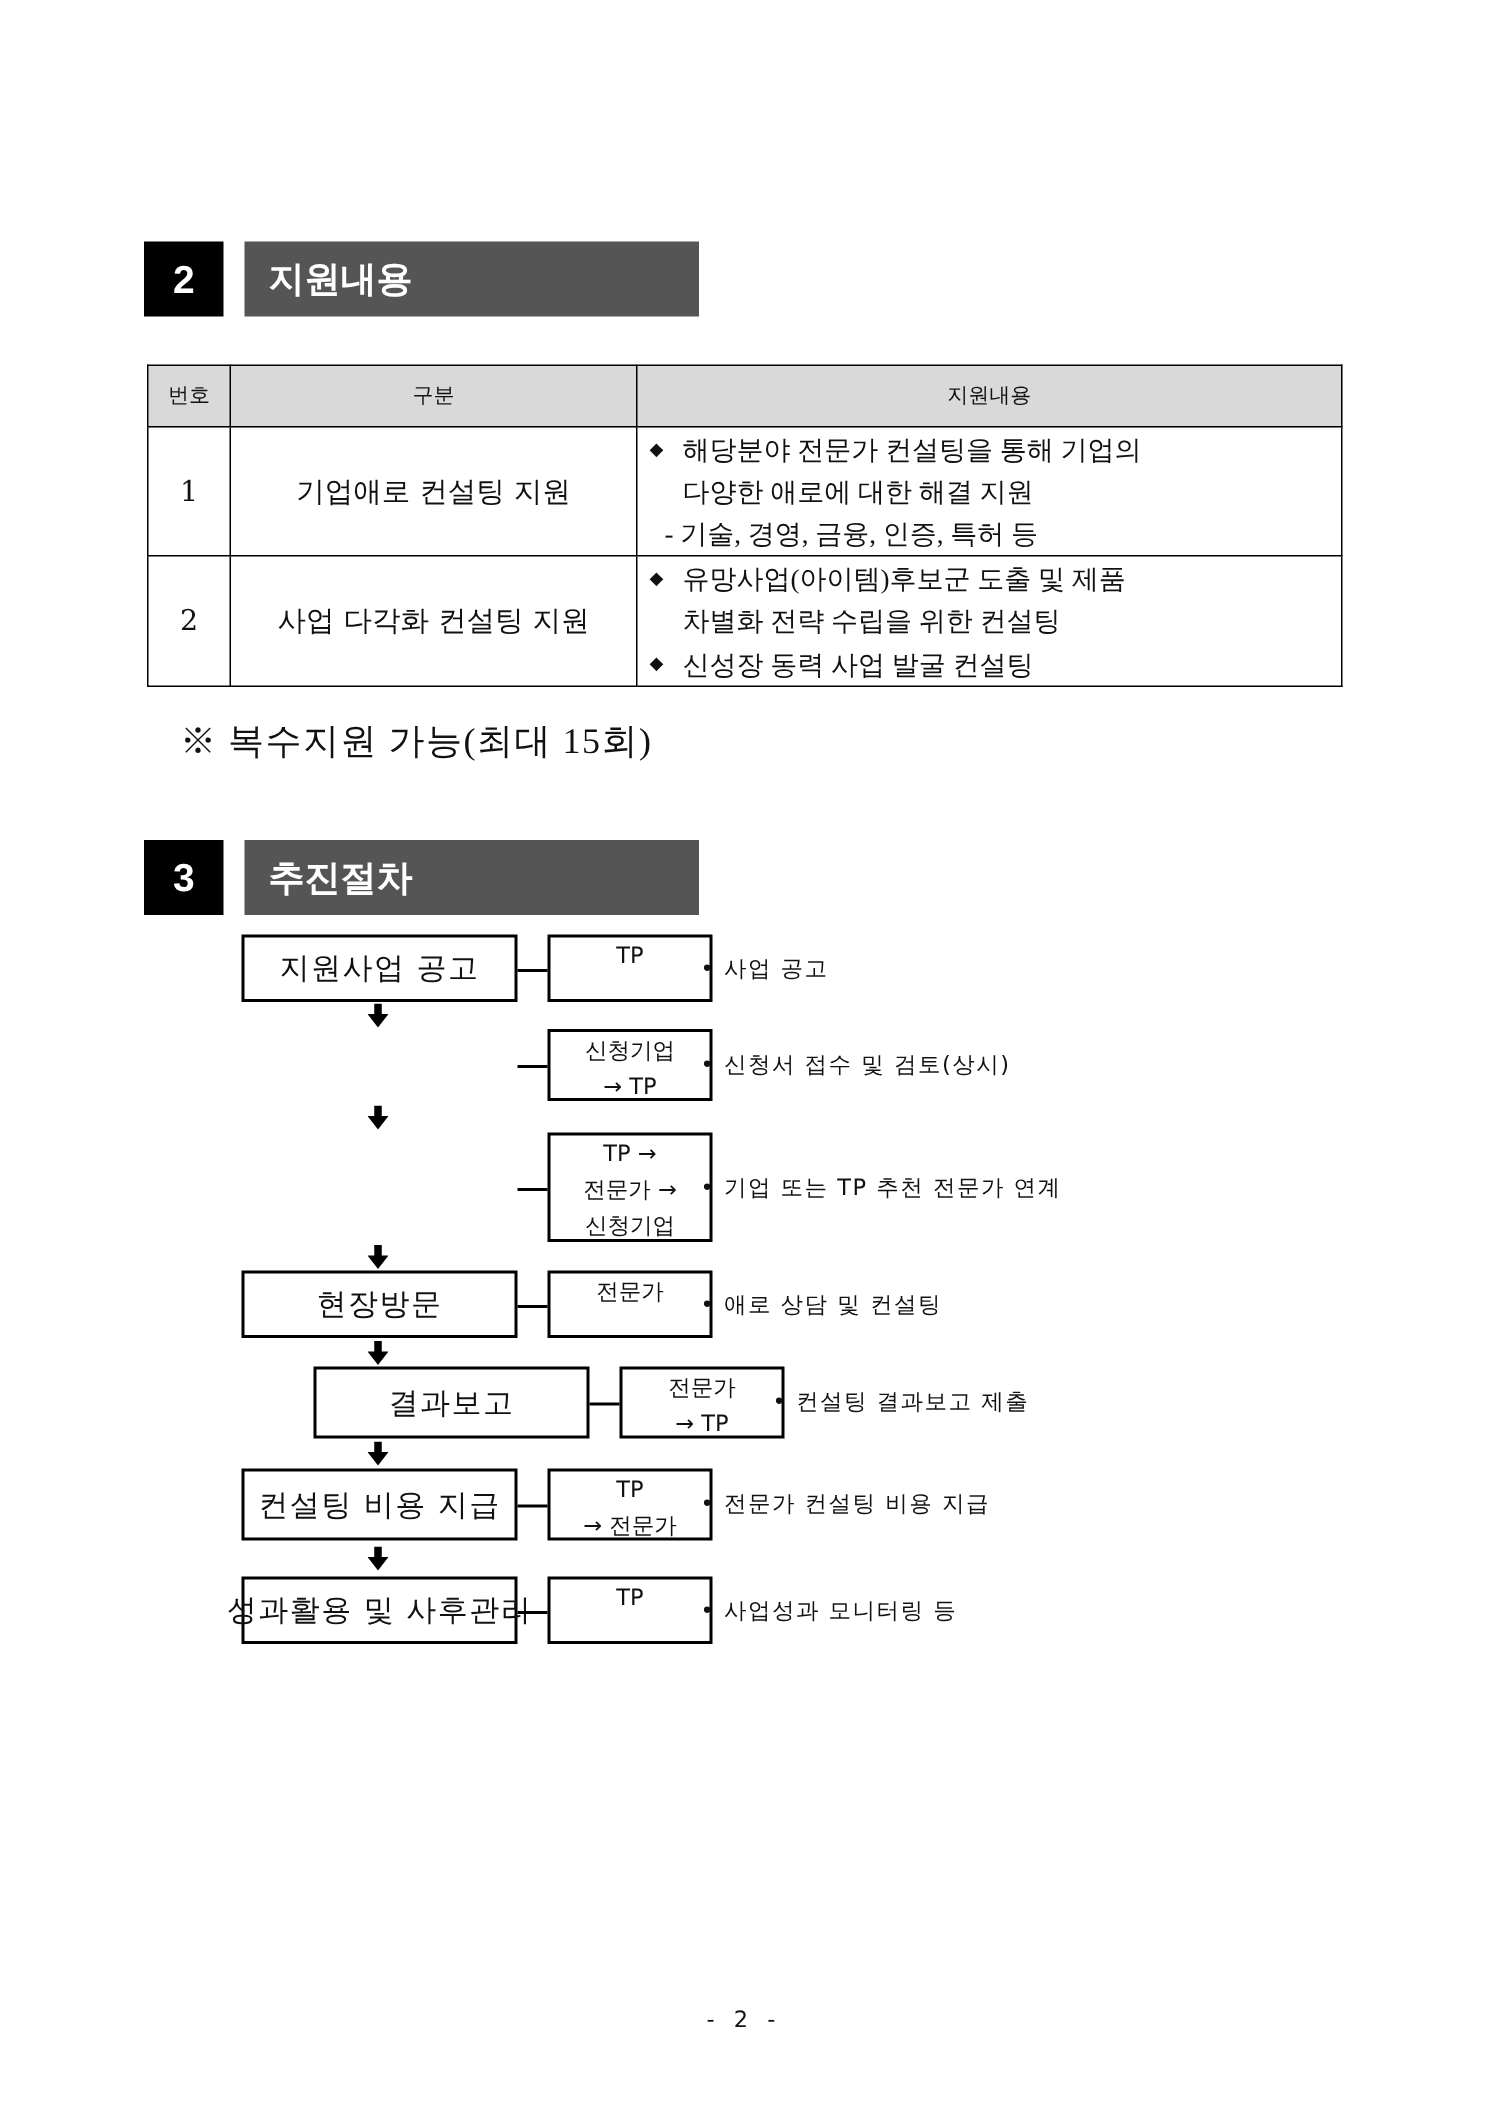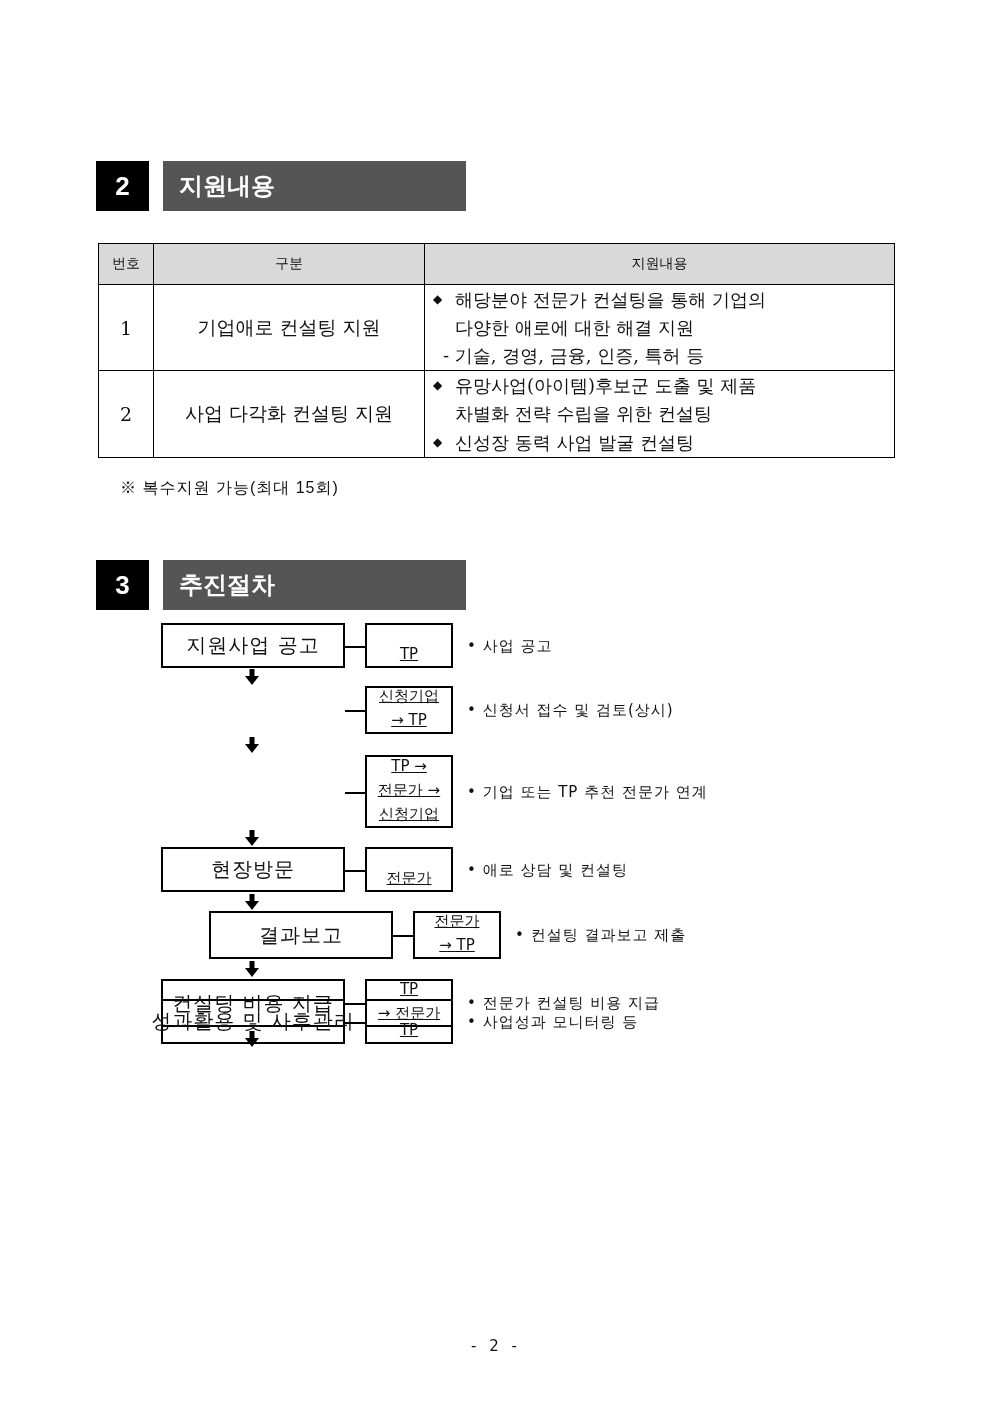--- a/index.html
+++ b/index.html
@@ -12,35 +12,35 @@
   .sec-title { position: absolute; left: 67px; top: 0; width: 303px; height: 50px; background: #555555;
                color: #fff; font-family: "DejaVu Sans", sans-serif; font-weight: bold; font-size: 24px;
                display: flex; align-items: center; padding-left: 16px; box-sizing: border-box; }
 
   table.support { position: absolute; left: 98px; top: 243px; width: 797px; border-collapse: collapse;
                   font-family: "DejaVu Serif", serif; }
   table.support td, table.support th { border: 1px solid #000; padding: 0; }
   table.support th { background: #d9d9d9; font-weight: normal; font-size: 14px; height: 40px; font-family: "DejaVu Sans", sans-serif; }
   table.support td.num { text-align: center; font-size: 19px; width: 54px; }
   table.support td.cat { text-align: center; font-size: 19px; width: 270px; }
-  table.support td.content { font-size: 18px; line-height: 28px; padding: 0 6px 0 8px; }
+  table.support td.content { font-size: 18px; line-height: 28px; padding: 0 6px 0 8px; font-family: Liberation Serif, serif; }
   .bl { display: block; padding-left: 22px; text-indent: -22px; white-space: nowrap; }
   .bl .mark { display: inline-block; width: 22px; text-indent: 0; font-size: 12px; vertical-align: 3px; }
   .dash { display: block; padding-left: 10px; white-space: nowrap; }
   tr.r1 td { height: 83px; }
   tr.r2 td { height: 84px; }
 
-  .note { position: absolute; left: 120px; top: 478px; font-size: 16px; font-family: Liberation Sans, sans-serif; letter-spacing: 1px; }
+  .note { position: absolute; left: 120px; top: 478px; font-size: 24px; font-family: Liberation Serif, serif; letter-spacing: 1px; }
 
   .step { position: absolute; left: 161px; width: 296px; }
   .mainbox { position: absolute; left: 0; top: 0; width: 184px; height: 100%; border: 2px solid #000; box-sizing: border-box;
              display: flex; align-items: center; justify-content: center; font-size: 20px; white-space: nowrap; letter-spacing: 1px; }
   .conn { position: absolute; left: 184px; width: 20px; top: 50%; border-top: 2px solid #000; }
-  .sidebox { position: absolute; left: 204px; top: 0; width: 88px; height: 100%; border: 2px solid #000; box-sizing: border-box;
-             display: flex; flex-direction: column; align-items: center; justify-content: flex-end; font-size: 15px; line-height: 24px; text-align: center; white-space: nowrap; text-decoration: underline; }
+  .sidebox { position: absolute; left: 204px; top: 0; width: 110px; height: 100%; border: 2px solid #000; box-sizing: border-box;
+             display: flex; flex-direction: column; align-items: center; justify-content: flex-start; font-size: 15px; line-height: 24px; text-align: center; white-space: nowrap; }
   .desc { position: absolute; left: 306px; top: 50%; transform: translateY(-50%); font-size: 15px; white-space: nowrap; letter-spacing: 1px; }
   .arrow { position: absolute; left: 245px; width: 14px; height: 16px; }
   .pageno { position: absolute; left: 0; width: 992px; top: 1337px; text-align: center; font-size: 15px; letter-spacing: 4px; }
 </style>
 </head>
 <body>
 
 <div class="sec-head" style="top:161px;">
   <div class="sec-num">2</div>
   <div class="sec-title">지원내용</div>
@@ -157,21 +157,21 @@
         <span>TP</span>
         <span>→ 전문가</span>
       </div>
     <div class="desc"><span>•</span> <span>전문가 컨설팅 비용 지급</span></div>
   </div>
   <svg class="arrow" style="top:1031px;" viewBox="0 0 14 16">
       <rect x="4.5" y="0" width="5" height="8" fill="#000"></rect>
       <polygon points="0,7 14,7 7,16" fill="#000"></polygon>
     </svg>
 
-  <div class="step" style="top:999px;height:45px;">
+  <div class="step" style="top:1051px;height:45px;">
     <div class="mainbox">성과활용 및 사후관리</div>
     <div class="conn"></div>
     <div class="sidebox">
         <span>TP</span>
       </div>
     <div class="desc"><span>•</span> <span>사업성과 모니터링 등</span></div>
   </div>
 </div>
 
 <div class="pageno">- 2 -</div>

